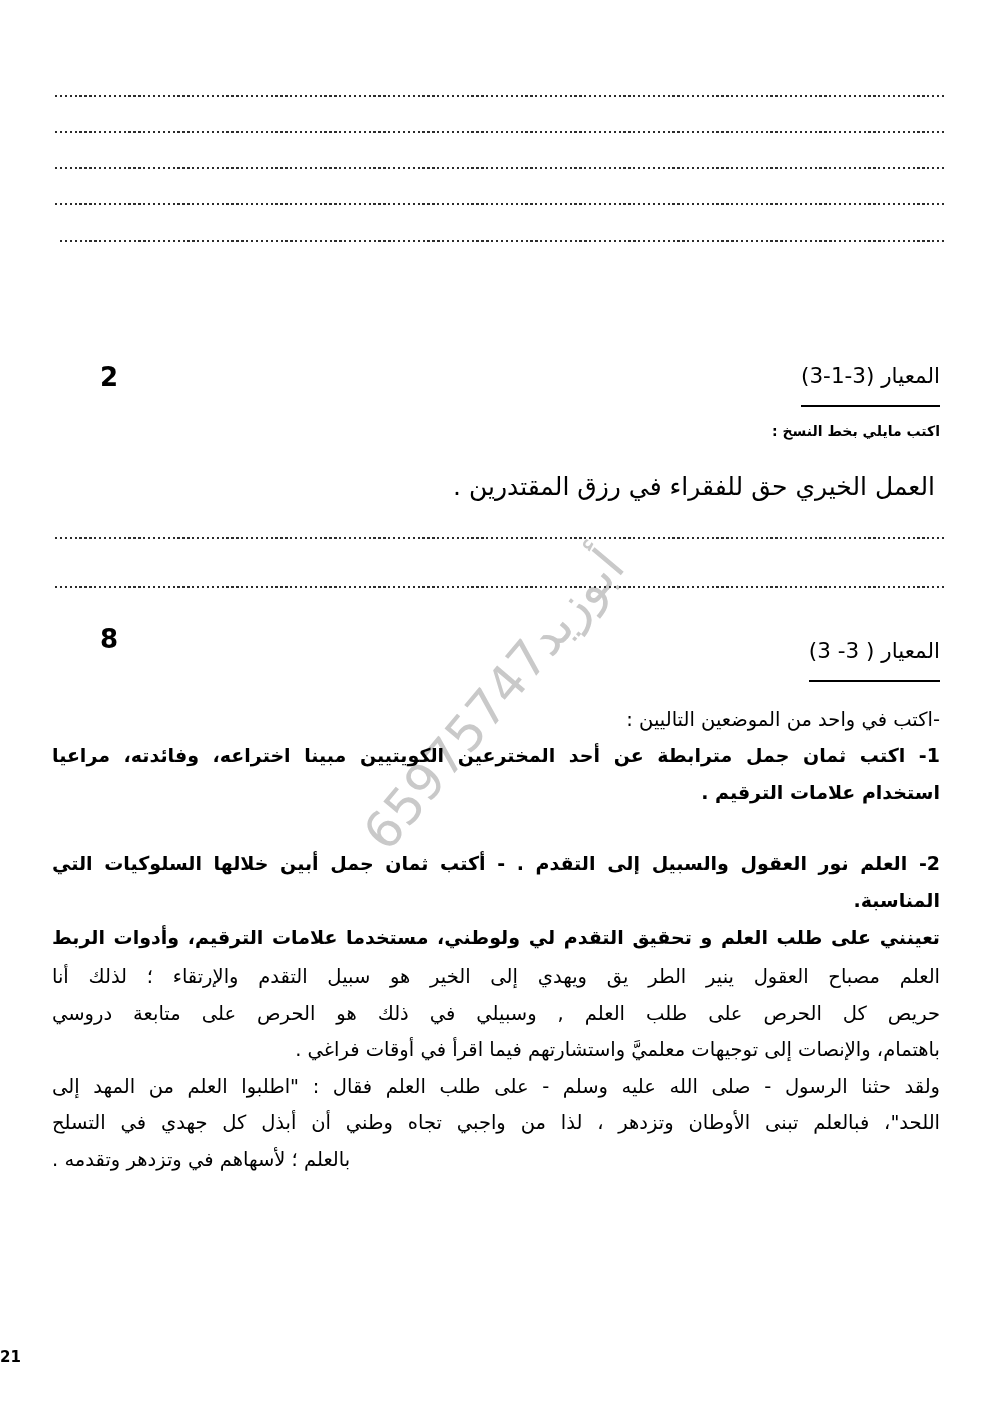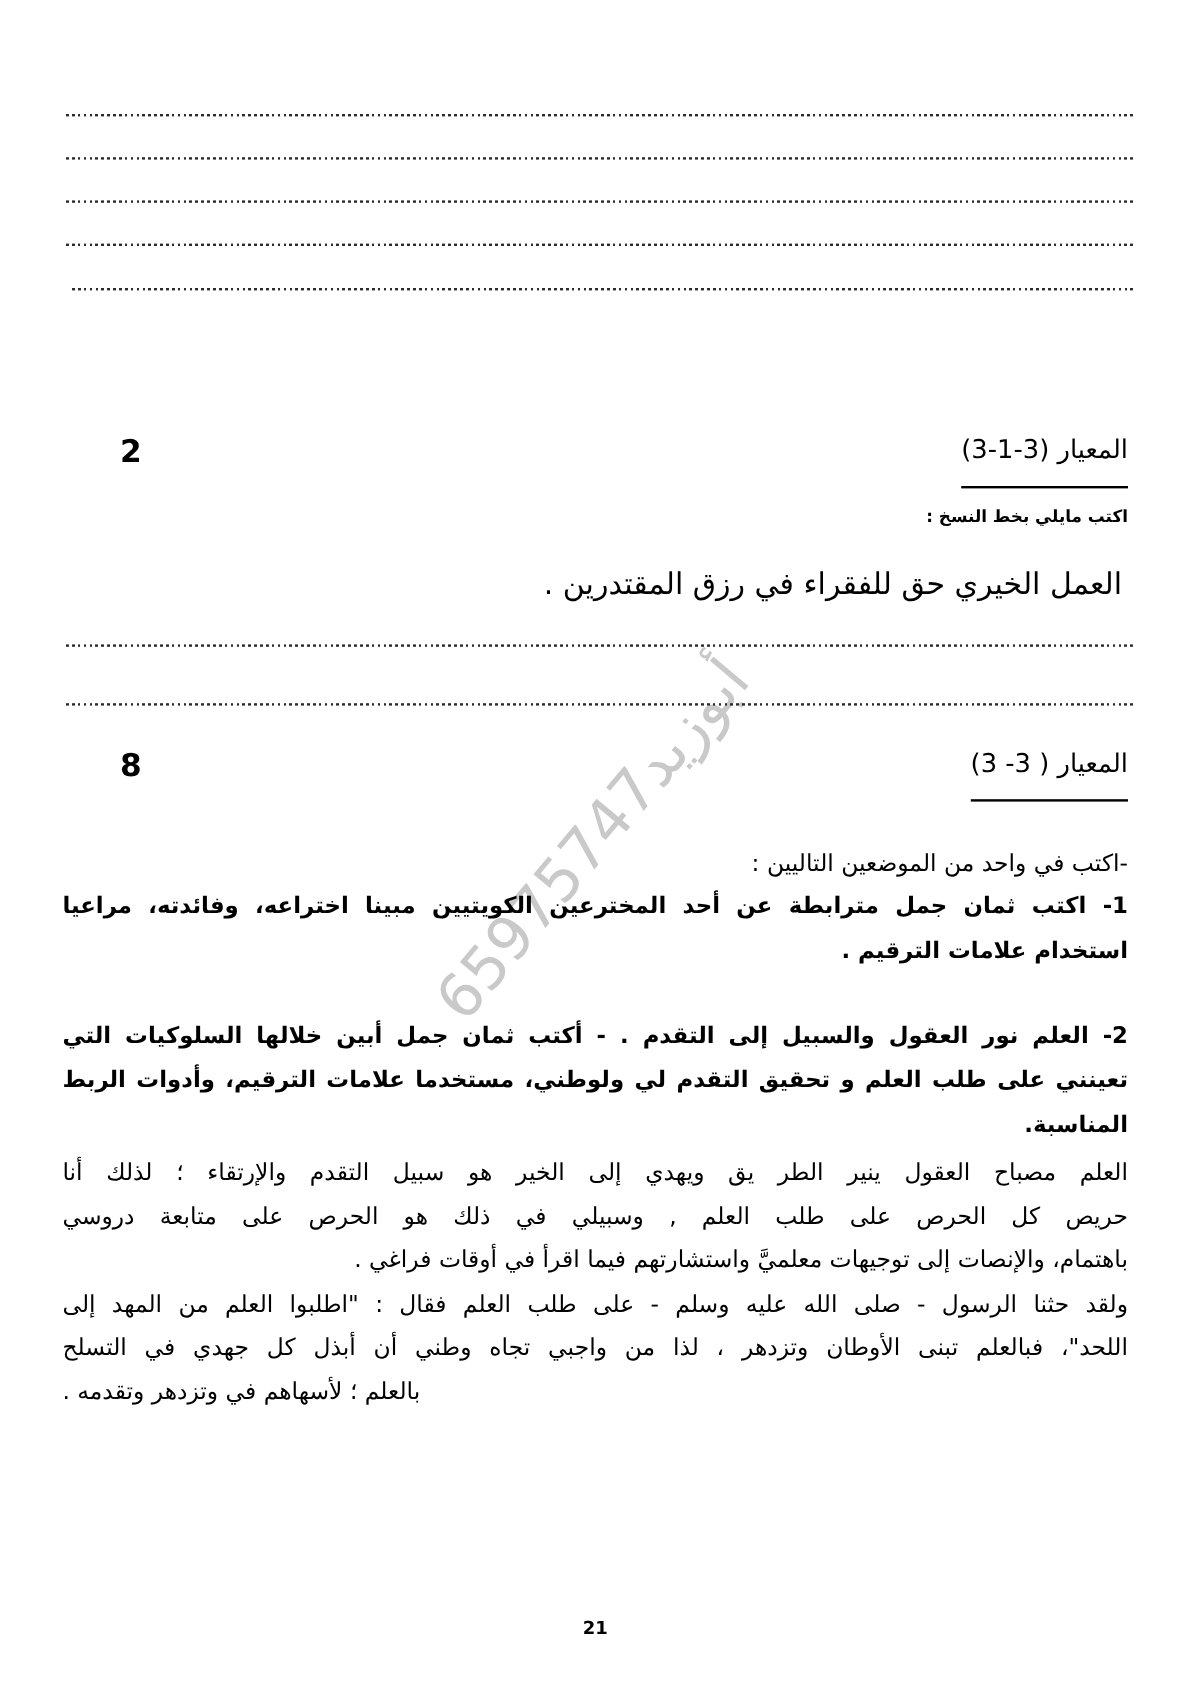--- a/index.html
+++ b/index.html
@@ -49,21 +49,21 @@
   .tline.end-left{text-align-last:left;}
   
   .watermark{
     position:absolute;left:250px;top:668px;width:500px;height:74px;
     transform:rotate(-50deg);transform-origin:center center;
     direction:rtl;text-align:center;white-space:nowrap;
     font-size:50px;font-weight:normal;color:#c9c9c9;z-index:1;
     letter-spacing:1px;
   }
   .page-number{
-    position:absolute;left:0;top:1348px;width:100%;text-align:center;
+    position:absolute;left:0;top:1348px;width:100%;text-align:left;
     font-size:15px;font-weight:600;
   }
 </style>
 </head>
 <body>
 
 <div class="watermark">أبوزيد65975747</div>
 
 <div class="layer" id="content">
 
@@ -75,32 +75,32 @@
 
   <div class="score" style="top:364px">2</div>
   <div class="sec-head" style="top:363px">المعيار (3-1-3)</div>
   <div class="instr-bold" style="top:423px">اكتب مايلي بخط النسخ :</div>
   <div class="copy-sentence" style="top:472px">العمل الخيري حق للفقراء في رزق المقتدرين .</div>
 
   <div class="dotline" style="top:537px"></div>
   <div class="dotline" style="top:586px"></div>
 
   <div class="score" style="top:626px">8</div>
-  <div class="sec-head" style="top:624px">المعيار ( 3- 3)</div>
+  <div class="sec-head" style="top:638px">المعيار ( 3- 3)</div>
   <div class="instr-reg" style="top:708px">-اكتب في واحد من الموضعين التاليين :</div>
 
   <div class="block bold" style="top:740px">
     <span class="tline">1-  اكتب ثمان جمل مترابطة عن أحد المخترعين الكويتيين مبينا اختراعه، وفائدته، مراعيا</span>
     <span class="tline end-right">استخدام علامات الترقيم .</span>
   </div>
 
   <div class="block bold" style="top:848px">
     <span class="tline">2- العلم نور العقول والسبيل إلى التقدم . - أكتب ثمان جمل أبين خلالها السلوكيات التي</span>
+    <span class="tline end-right">المناسبة.</span>
     <span class="tline">تعينني على طلب العلم و تحقيق التقدم لي ولوطني، مستخدما علامات الترقيم، وأدوات الربط</span>
-    <span class="tline end-right">المناسبة.</span>
   </div>
 
   <div class="block reg" style="top:962px">
     <span class="tline">العلم مصباح العقول ينير الطر يق ويهدي إلى الخير  هو سبيل  التقدم والإرتقاء ؛ لذلك أنا</span>
     <span class="tline">حريص كل الحرص على طلب العلم , وسبيلي في ذلك هو الحرص على متابعة دروسي</span>
     <span class="tline end-right">باهتمام، والإنصات إلى توجيهات معلميَّ واستشارتهم فيما اقرأ في أوقات فراغي .</span>
     <span class="tline">ولقد حثنا الرسول - صلى الله عليه وسلم - على طلب العلم فقال : "اطلبوا العلم  من المهد إلى</span>
     <span class="tline">اللحد"، فبالعلم تبنى الأوطان وتزدهر ، لذا من واجبي تجاه وطني أن أبذل كل جهدي في التسلح</span>
     <span class="tline end-left">بالعلم  ؛ لأسهاهم في وتزدهر وتقدمه .</span>
   </div>

